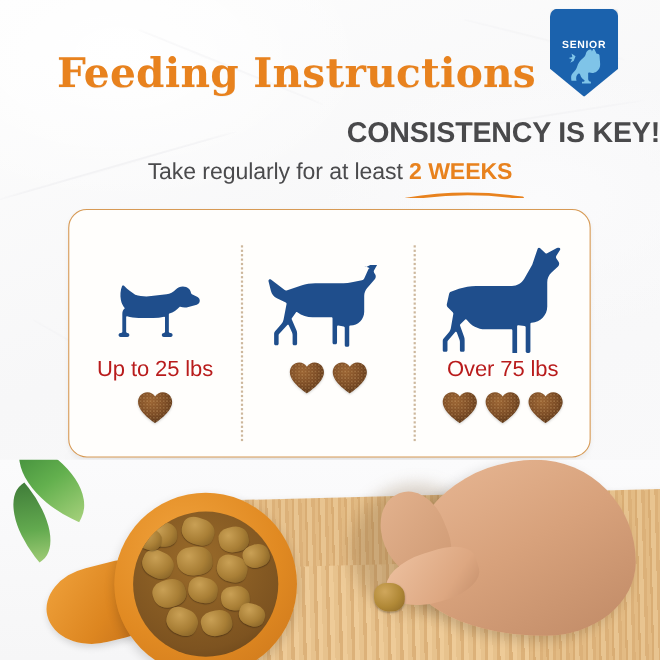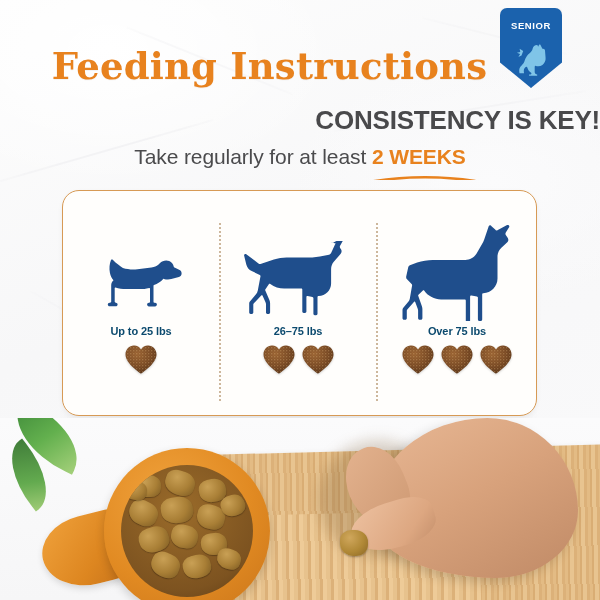--- a/index.html
+++ b/index.html
@@ -28,21 +28,21 @@
   #badge{
     position:absolute;left:500px;top:8px;width:62px;height:80px;
     background:#1b62ad;
     border-radius:7px 7px 7px 7px / 7px 7px 26px 26px;
     clip-path:polygon(0 0,100% 0,100% 68%,50% 100%,0 68%);
     box-shadow:0 1px 3px rgba(0,0,0,.18);
     text-align:center;
   }
   #badge .btxt{
     color:#ffffff;font-size:9.5px;font-weight:bold;letter-spacing:.6px;
-    display:block;padding-top:12px;
+    display:block;padding-top:28px;
   }
   #badge .bdog{position:absolute;left:50%;top:30px;transform:translateX(-50%);}
 
   
   #title{
     position:absolute;left:0;top:44px;width:539px;text-align:center;
     font-family:"DejaVu Serif", serif;
     font-size:37px;font-weight:bold;color:#e8821e;letter-spacing:.2px;
     text-shadow:0 1px 0 rgba(0,0,0,.04);
   }
@@ -74,21 +74,21 @@
   }
   #div1{left:156px;}
   #div2{left:313px;}
 
   .col{position:absolute;top:32px;height:180px;text-align:center;}
   #col1{left:2px;width:152px;}
   #col2{left:160px;width:150px;}
   #col3{left:317px;width:154px;}
 
   .dogwrap{height:98px;display:flex;align-items:flex-end;justify-content:center;}
-  .wlabel{font-size:11px;color:#0c4a6e;margin-top:4px;letter-spacing:-.1px;font-weight:bold;}
+  .wlabel{font-size:20px;color:#b91c1c;margin-top:4px;letter-spacing:-.1px;}
   .kibrow{display:flex;justify-content:center;align-items:center;gap:5px;margin-top:7px;}
 
   
   .heart{
     width:34px;height:31px;position:relative;
     filter:drop-shadow(0 1px 1px rgba(0,0,0,.18));
   }
   .heart svg{display:block;}
 
   
@@ -238,21 +238,20 @@
         </span>
       </div>
     </div>
 
     <div class="col" id="col2">
       <div class="dogwrap">
         <svg width="112" height="80" viewBox="0 0 112 80" aria-hidden="true">
           <path fill="#1F4E8C" d="M96 3.5c-.6-1.3-2.4-1.3-3 0l-3.9 8.6c-.4.8-1.2 1.4-2.1 1.6l-9.1 1.9c-2.5.5-5 .8-7.6.8H44.6c-4.3 0-8.6.7-12.7 2.1L18.5 23c-.6.2-1.2.1-1.7-.3L4.3 13.2c-1-.8-2.5.1-2.2 1.4l2.2 8.9c.7 2.9 2.7 5.3 5.4 6.6l8.1 3.8c.5.2.8.8.7 1.4l-2.7 14.1c-.3 1.5-1 2.9-2 4.1l-5.9 6.9c-.4.5-.7 1.1-.7 1.8v9.3c0 .8.6 1.4 1.4 1.4h1.3c.8 0 1.4-.6 1.4-1.4v-7.9c0-.4.1-.7.4-1l7.5-8.2c.4-.4 1.1-.3 1.3.2l3 6.6c.3.7.5 1.5.5 2.3v8c0 .8.6 1.4 1.4 1.4h1.3c.8 0 1.4-.6 1.4-1.4v-9.3c0-1-.2-2.1-.6-3l-4.3-9.9c-.1-.3-.1-.6.1-.9l3.7-5.3c.3-.4.9-.5 1.3-.2 4 3 8.9 4.6 13.9 4.6h17.1c.6 0 1 .5 1 1.1v22c0 .8.6 1.4 1.4 1.4h1.3c.8 0 1.4-.6 1.4-1.4V56c0-.6.6-1.1 1.2-1l4.9.9c.5.1.9.6.9 1.1v15.8c0 .8.6 1.4 1.4 1.4h1.3c.8 0 1.4-.6 1.4-1.4V56.1c0-.6.5-1.1 1.1-1.1 6.9-.2 12.5-5.7 12.5-12.6V28.1c0-2.7 1-5.3 2.7-7.3l6.9-8c1.1-1.3 1.2-3.1.3-4.5l-.9-1.4c-.4-.7-.4-1.5 0-2.2l2.7-4.8c.7-1.2-.6-2.6-1.8-2l-7.6 3.5c-.7.3-1.5.1-2-.5z"></path>
         </svg>
       </div>
-      <div class="wlabel">26–75 lbs</div>
       <div class="kibrow">
         <span class="heart">
           <svg width="34" height="31" viewBox="0 0 34 31" aria-hidden="true">
             <path d="M17 29.5C17 29.5 1.5 19.8 1.5 10.4 1.5 5.4 5.3 1.5 10 1.5c3 0 5.6 1.6 7 4 1.4-2.4 4-4 7-4 4.7 0 8.5 3.9 8.5 8.9 0 9.4-15.5 19.1-15.5 19.1z" fill="url(#kg1)"></path>
             <path d="M17 29.5C17 29.5 1.5 19.8 1.5 10.4 1.5 5.4 5.3 1.5 10 1.5c3 0 5.6 1.6 7 4 1.4-2.4 4-4 7-4 4.7 0 8.5 3.9 8.5 8.9 0 9.4-15.5 19.1-15.5 19.1z" fill="url(#kt1)"></path>
           </svg>
         </span>
         <span class="heart">
           <svg width="34" height="31" viewBox="0 0 34 31" aria-hidden="true">
             <path d="M17 29.5C17 29.5 1.5 19.8 1.5 10.4 1.5 5.4 5.3 1.5 10 1.5c3 0 5.6 1.6 7 4 1.4-2.4 4-4 7-4 4.7 0 8.5 3.9 8.5 8.9 0 9.4-15.5 19.1-15.5 19.1z" fill="url(#kg1)"></path>

